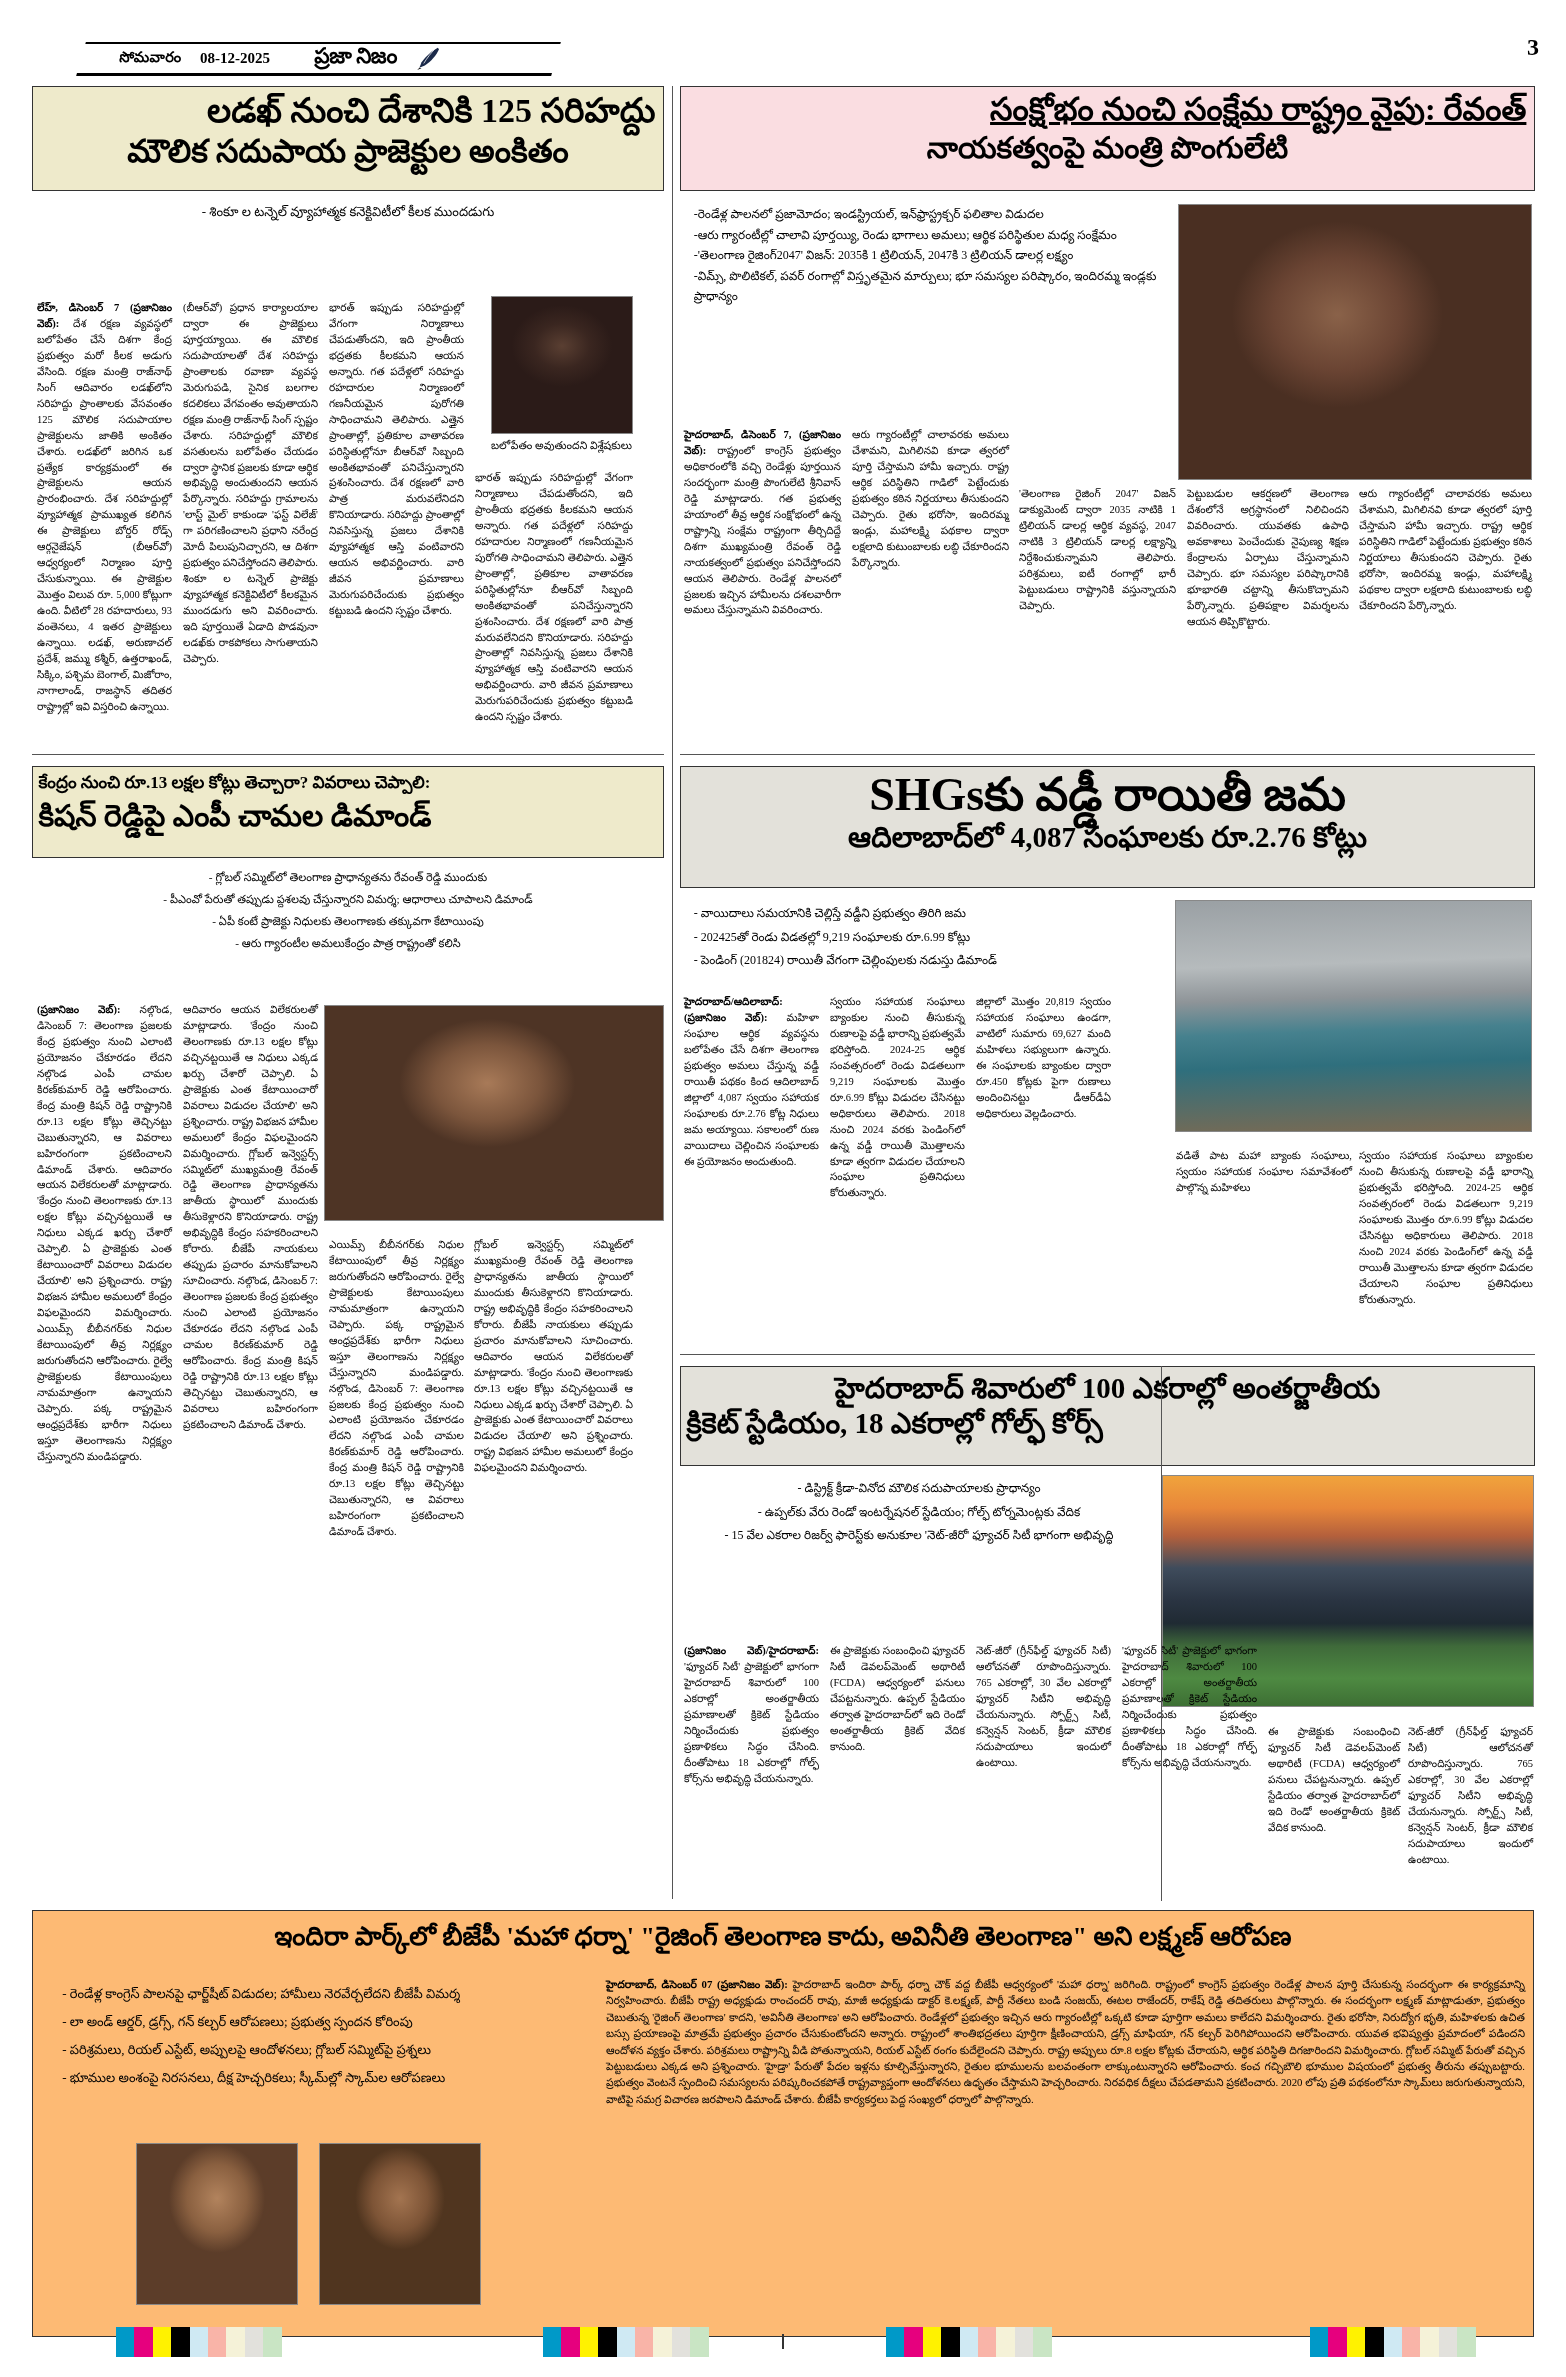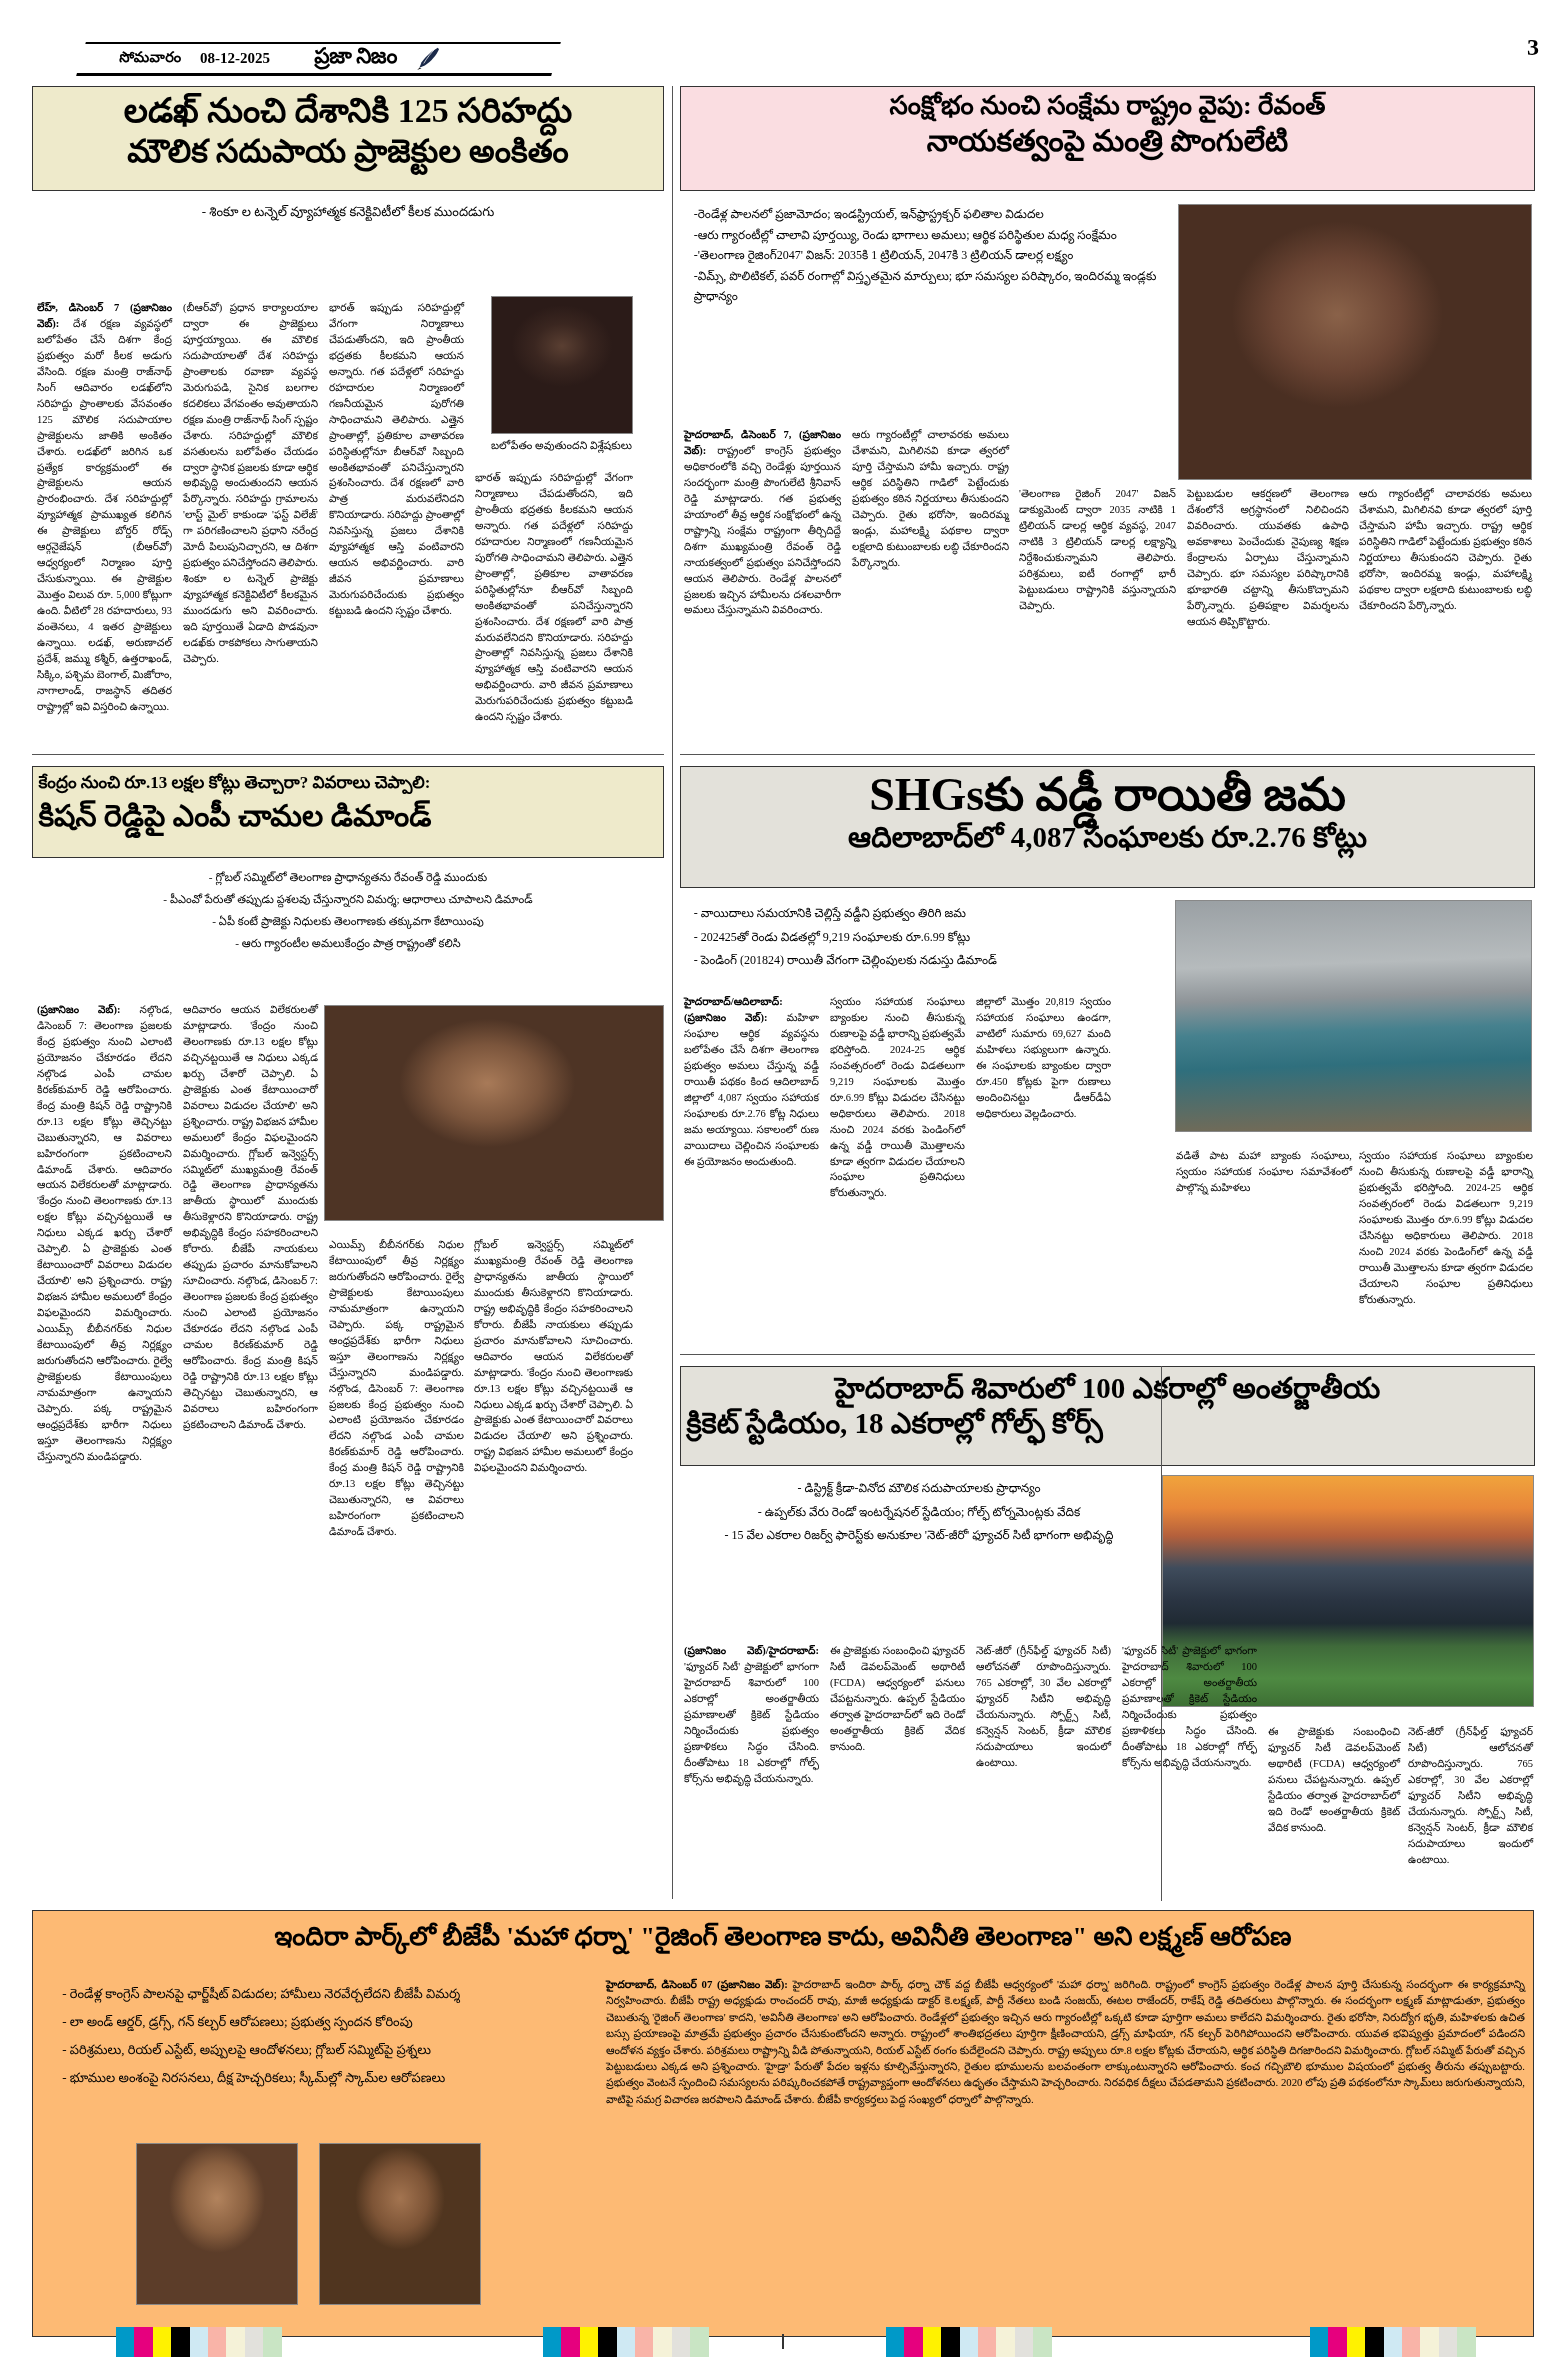--- a/index.html
+++ b/index.html
@@ -40,21 +40,21 @@
 
   
   .hbox { position:absolute; border:0.5px solid #333; }
   .hbox.cream { background:#eeeacb; }
   .hbox.pink  { background:#fadde1; }
   .hbox.grey  { background:#e3e1da; }
   .hbox .kicker {
     font-size:13.5px; text-align:left; line-height:1.25; padding:3.2px 5.4px 0;
     font-weight:bold;
   }
-  .hl1 { font-size:34px; font-weight:bold; text-align:center; line-height:1.18; padding:4.3px 7.6px 1.1px; }
+  .hl1 { font-size:34px; font-weight:bold; text-align:right; line-height:1.18; padding:4.3px 7.6px 1.1px; }
   .hl2 { font-size:32px; font-weight:bold; text-align:center; line-height:1.18; padding:0 7.6px 5.4px; }
   .hl-med1 { font-size:28px; font-weight:bold; text-align:center; line-height:1.2; padding:2.2px 5.4px 0; }
   .hl-med2 { font-size:28px; font-weight:bold; line-height:1.2; padding:0 5.4px 4.3px; }
 
   .bullets { text-align:center; font-size:13px; line-height:1.85; padding:5.4px 3.2px 4.3px; }
   .bullets .b { white-space:nowrap; }
   .bullets.left { text-align:left; padding-left:9.7px; }
 
   
   .coltext {
@@ -167,21 +167,21 @@
     <span>భారత్‌ ఇప్పుడు సరిహద్దుల్లో వేగంగా నిర్మాణాలు చేపడుతోందని, ఇది ప్రాంతీయ భద్రతకు కీలకమని ఆయన అన్నారు. గత పదేళ్లలో సరిహద్దు రహదారుల నిర్మాణంలో గణనీయమైన పురోగతి సాధించామని తెలిపారు. ఎత్తైన ప్రాంతాల్లో, ప్రతికూల వాతావరణ పరిస్థితుల్లోనూ బీఆర్‌వో సిబ్బంది అంకితభావంతో పనిచేస్తున్నారని ప్రశంసించారు. దేశ రక్షణలో వారి పాత్ర మరువలేనిదని కొనియాడారు. సరిహద్దు ప్రాంతాల్లో నివసిస్తున్న ప్రజలు దేశానికి వ్యూహాత్మక ఆస్తి వంటివారని ఆయన అభివర్ణించారు. వారి జీవన ప్రమాణాలు మెరుగుపరిచేందుకు ప్రభుత్వం కట్టుబడి ఉందని స్పష్టం చేశారు.</span>
   </div>
 
   <div class="photo ph-rajnath" style="left:491px; top:296px; width:142px; height:138px;"></div>
   <div class="cap" style="left:475px; top:439px; width:173px;">బలోపేతం అవుతుందని విశ్లేషకులు</div>
   <div class="coltext" style="left:475px; top:470px; width:158px; height:278px;">
     <span>భారత్‌ ఇప్పుడు సరిహద్దుల్లో వేగంగా నిర్మాణాలు చేపడుతోందని, ఇది ప్రాంతీయ భద్రతకు కీలకమని ఆయన అన్నారు. గత పదేళ్లలో సరిహద్దు రహదారుల నిర్మాణంలో గణనీయమైన పురోగతి సాధించామని తెలిపారు. ఎత్తైన ప్రాంతాల్లో, ప్రతికూల వాతావరణ పరిస్థితుల్లోనూ బీఆర్‌వో సిబ్బంది అంకితభావంతో పనిచేస్తున్నారని ప్రశంసించారు. దేశ రక్షణలో వారి పాత్ర మరువలేనిదని కొనియాడారు. సరిహద్దు ప్రాంతాల్లో నివసిస్తున్న ప్రజలు దేశానికి వ్యూహాత్మక ఆస్తి వంటివారని ఆయన అభివర్ణించారు. వారి జీవన ప్రమాణాలు మెరుగుపరిచేందుకు ప్రభుత్వం కట్టుబడి ఉందని స్పష్టం చేశారు.</span>
   </div>
 
   <div class="hbox pink" style="left:680px; top:86px; width:855px; height:105px;">
-    <div class="hl1" style="font-size:26px;">సంక్షోభం నుంచి సంక్షేమ రాష్ట్రం వైపు: రేవంత్</div>
+    <div class="hl1" style="font-size:32px;text-decoration:underline;">సంక్షోభం నుంచి సంక్షేమ రాష్ట్రం వైపు: రేవంత్</div>
     <div class="hl2" style="font-size:30px;">నాయకత్వంపై మంత్రి పొంగులేటి</div>
   </div>
 
   <div class="bullets left" style="position:absolute; left:684px; top:199px; width:481px; font-size:12px; line-height:1.7;">
     <div>-రెండేళ్ల పాలనలో ప్రజామోదం; ఇండస్ట్రియల్, ఇన్‌ఫ్రాస్ట్రక్చర్ ఫలితాల విడుదల</div>
     <div>-ఆరు గ్యారంటీల్లో చాలావి పూర్తయ్యి, రెండు భాగాలు అమలు; ఆర్థిక పరిస్థితుల మధ్య సంక్షేమం</div>
     <div>-'తెలంగాణ రైజింగ్2047' విజన్: 2035కి 1 ట్రిలియన్, 2047కి 3 ట్రిలియన్ డాలర్ల లక్ష్యం</div>
     <div>-విమ్స్, పొలిటికల్, పవర్ రంగాల్లో విస్తృతమైన మార్పులు; భూ సమస్యల పరిష్కారం, ఇందిరమ్మ ఇండ్లకు ప్రాధాన్యం</div>
   </div>
 

